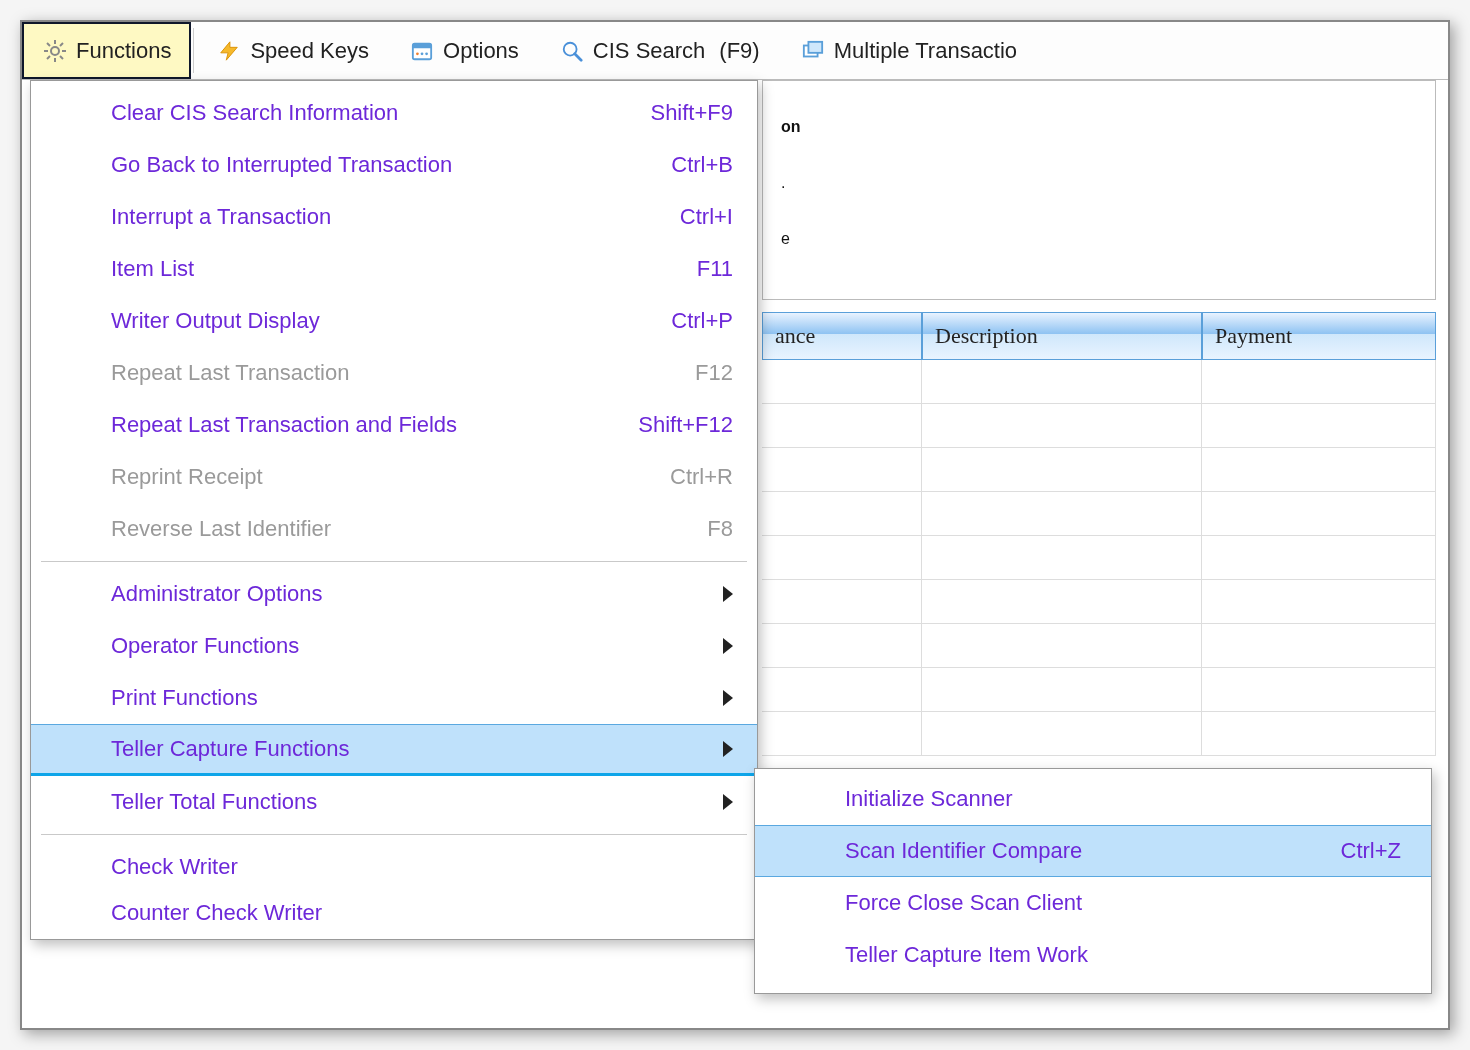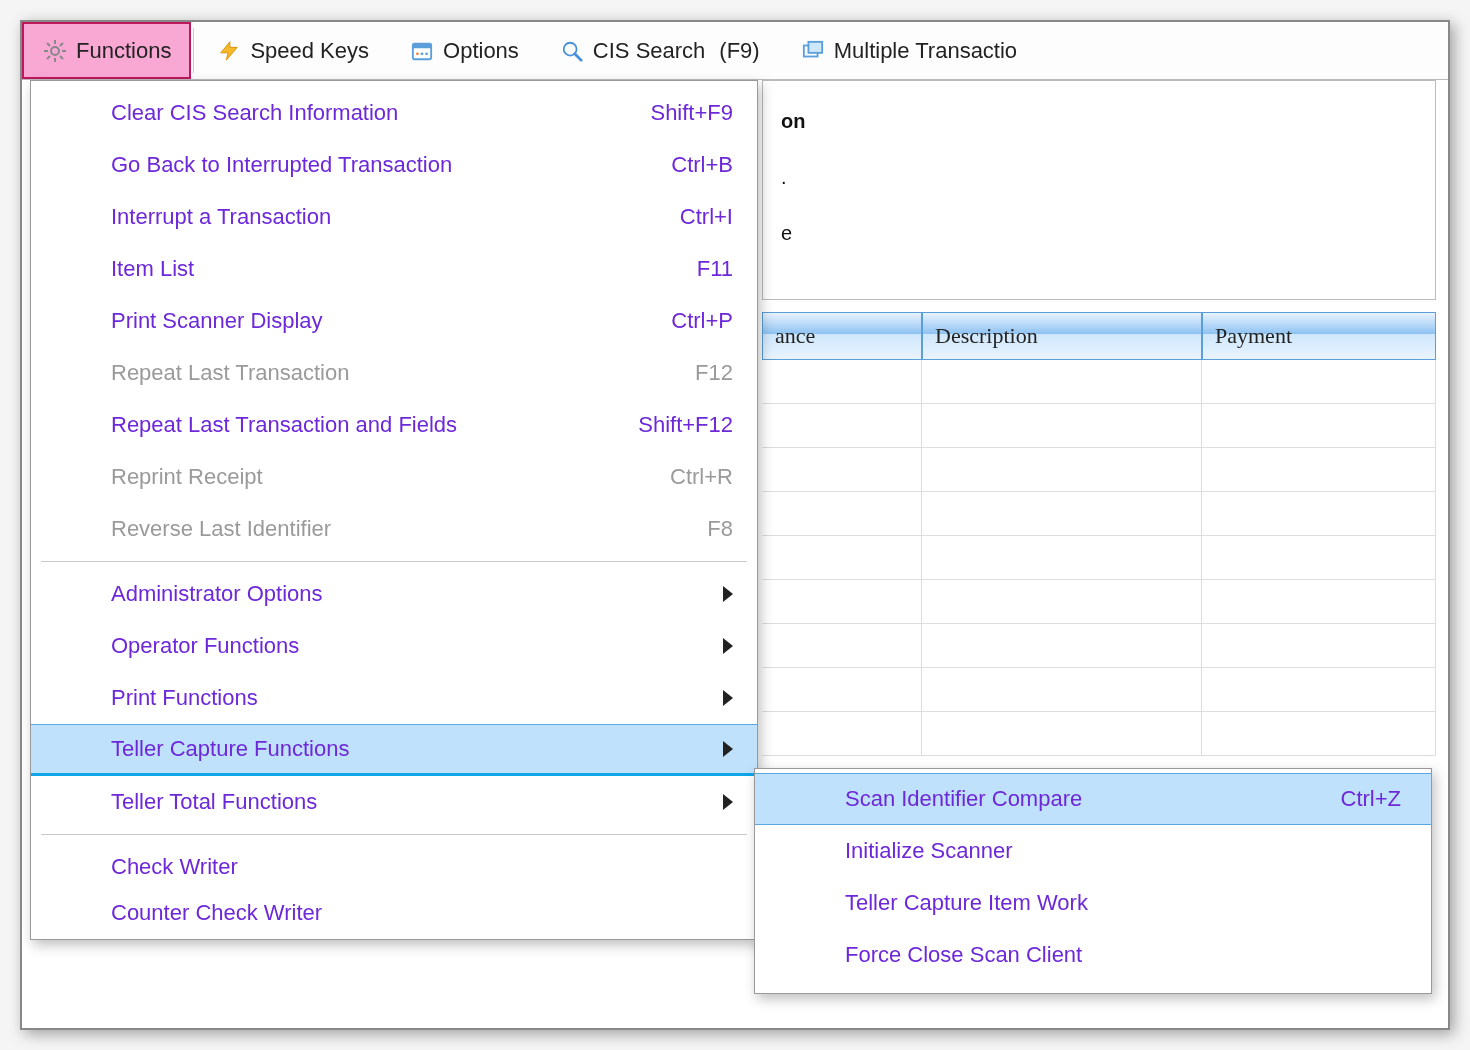--- a/index.html
+++ b/index.html
@@ -33,22 +33,22 @@
   .toolbar-item {
     display: flex;
     align-items: center;
     gap: 8px;
     padding: 0 18px;
     border: 2px solid transparent;
     cursor: default;
     white-space: nowrap;
   }
   .toolbar-item.active {
-    border: 2px solid #be185d;
-    background: #f9a8d4;
+    border: 2px solid #0f172a;
+    background: #fef9c3;
   }
   .toolbar-sep {
     width: 1px;
     background: #ccc;
     margin: 6px 2px;
   }
   .toolbar-text { font-weight: 400; color:#222; }
   .toolbar-shortcut { color:#222; margin-left:6px; }
 
   
@@ -64,23 +64,23 @@
   .info-panel {
     position: absolute;
     left: 740px;
     top: 0;
     right: 12px;
     height: 220px;
     border: 1px solid #bbb;
     background:#fff;
   }
   .info-lines {
-    padding: 12px 18px;
+    padding: 18px 18px;
     color:#111;
-    font-size:20px;
+    font-size:16px;
     line-height:56px;
   }
   .table-wrap {
     position: absolute;
     left: 740px;
     top: 232px;
     right: 12px;
     font-family: Liberation Serif, serif;
   }
   .grid-header {
@@ -314,21 +314,21 @@
     </div>
     <div class="menu-item">
       <span class="menu-label">Interrupt a Transaction</span>
       <span class="menu-shortcut">Ctrl+I</span>
     </div>
     <div class="menu-item">
       <span class="menu-label">Item List</span>
       <span class="menu-shortcut">F11</span>
     </div>
     <div class="menu-item">
-      <span class="menu-label">Print Scanner Display</span>
+      <span class="menu-label">Writer Output Display</span>
       <span class="menu-shortcut">Ctrl+P</span>
     </div>
     <div class="menu-item disabled">
       <span class="menu-label">Repeat Last Transaction</span>
       <span class="menu-shortcut">F12</span>
     </div>
     <div class="menu-item">
       <span class="menu-label">Repeat Last Transaction and Fields</span>
       <span class="menu-shortcut">Shift+F12</span>
     </div>
@@ -369,29 +369,29 @@
     <div class="menu-item">
       <span class="menu-label">Check Writer</span>
     </div>
     <div class="menu-item" style="height:40px; overflow:hidden;">
       <span class="menu-label">Counter Check Writer</span>
     </div>
   </div>
 
   <div class="submenu">
     <div class="submenu-clip">
+      <div class="menu-item">
+        <span class="menu-label">Initialize Scanner</span>
+      </div>
       <div class="menu-item highlight">
         <span class="menu-label">Scan Identifier Compare</span>
         <span class="menu-shortcut">Ctrl+Z</span>
       </div>
       <div class="menu-item">
-        <span class="menu-label">Initialize Scanner</span>
+        <span class="menu-label">Force Close Scan Client</span>
       </div>
       <div class="menu-item">
         <span class="menu-label">Teller Capture Item Work</span>
       </div>
-      <div class="menu-item">
-        <span class="menu-label">Force Close Scan Client</span>
-      </div>
     </div>
   </div>
 
 </div>
 
 </body></html>

